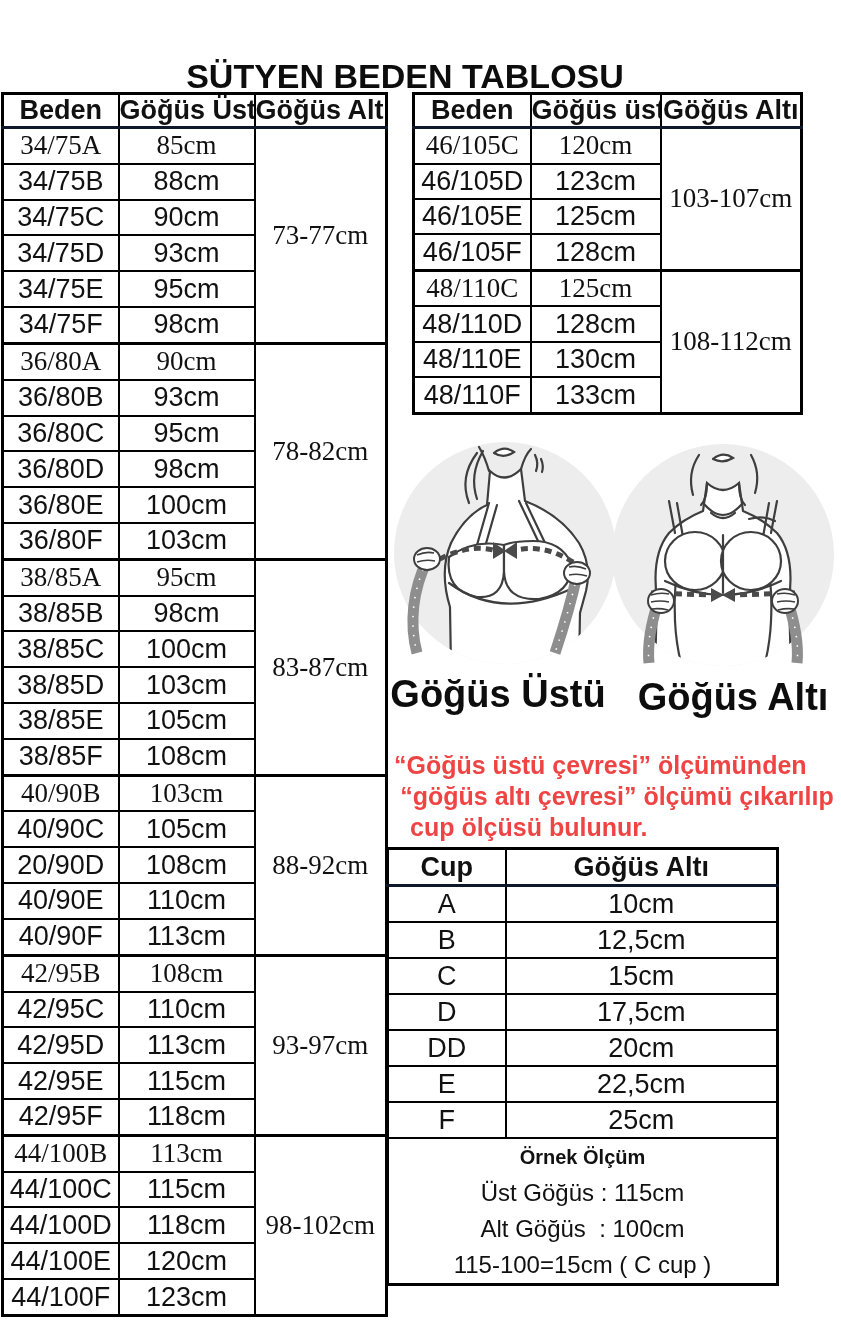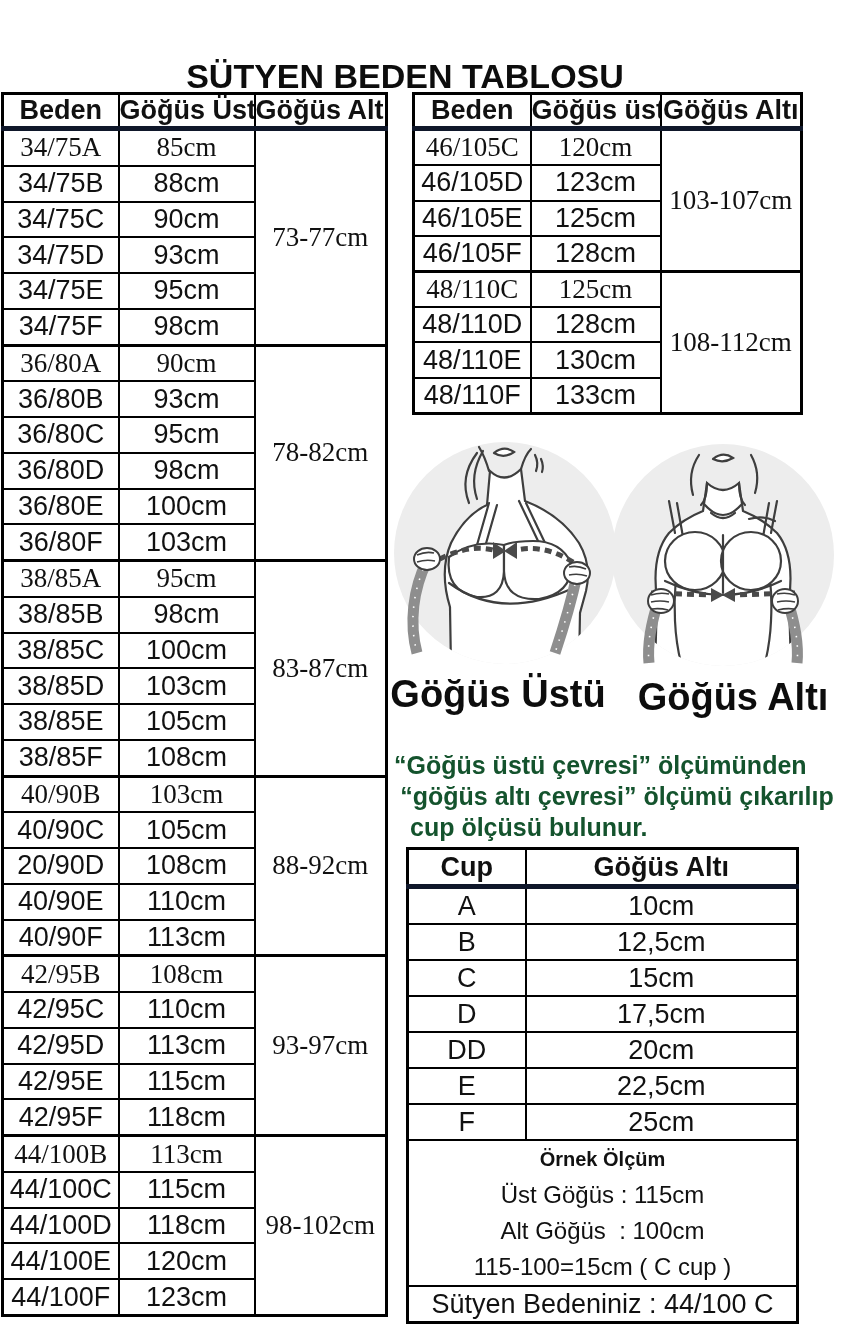--- a/index.html
+++ b/index.html
@@ -11,43 +11,43 @@
     position:absolute;left:0;top:28px;width:810px;text-align:center;
     font-size:34px;font-weight:bold;letter-spacing:0px;color:#0d0d0d;margin-top:29px;
   }
   table.sz{
     border-collapse:collapse;border:3px solid #000;table-layout:fixed;
   }
   table.sz th,table.sz td{
     border:2px solid #000;text-align:center;vertical-align:middle;
     font-size:27px;padding:0;overflow:hidden;white-space:nowrap;
   }
-  table.sz th{font-weight:bold;border-bottom:5px solid #0f172a;}
+  table.sz th{font-weight:bold;border-bottom:3px solid #0f172a;}
   tr.group-start td{border-top:3px solid #000;font-family:Liberation Serif, serif;}
   .left-table{position:absolute;left:1px;top:92px;width:384px;height:1225px;}
   .right-table{position:absolute;left:412px;top:92px;width:388px;height:323px;}
-  .cup-block{position:absolute;left:406px;top:847px;width:390px;}
+  .cup-block{position:absolute;left:386px;top:847px;width:390px;}
   .cup-block td{height:34px;}
   .cup-block th{height:34px;font-weight:normal;}
   td.example-cell{height:142px;border-top:3px solid #000;}
   td.result-cell{height:34px;border-top:3px solid #000;font-size:28px;}
   .ex-title{font-weight:bold;font-size:20px;line-height:36px;}
   .ex-line{font-size:24px;line-height:36px;white-space:pre-wrap;}
   .illus{position:absolute;width:224px;height:224px;}
   .illus-left{left:393px;top:441px;}
   .illus-right{left:611px;top:443px;}
   .illus-label{
     position:absolute;width:240px;text-align:center;font-size:38px;
     font-weight:bold;color:#0d0d0d;
   }
   .label-left{left:378px;top:673px;}
   .label-right{left:613px;top:676px;}
   .note{
     position:absolute;left:394px;top:750px;width:448px;
-    font-size:25px;line-height:31px;font-weight:bold;color:#14532d;
+    font-size:25px;line-height:31px;font-weight:bold;color:#ef4444;
   }
   .note .l2{margin-left:-2px;text-align:center;}
   .note .l3{margin-left:16px;}
 </style>
 </head>
 <body>
 
 <div class="canvas">
 
   <div class="page-title">SÜTYEN BEDEN TABLOSU</div>
@@ -405,19 +405,16 @@
           <td>25cm</td>
         </tr>
       <tr>
         <td colspan="2" class="example-cell">
           <div class="ex-title">Örnek Ölçüm</div>
           <div class="ex-line">Üst Göğüs : 115cm</div>
           <div class="ex-line">Alt Göğüs  : 100cm</div>
           <div class="ex-line">115-100=15cm ( C cup )</div>
         </td>
       </tr>
-      <tr>
-        <td colspan="2" class="result-cell">Sütyen Bedeniniz : 44/100 C</td>
-      </tr>
     </tbody>
   </table>
 
 </div>
 
 </body></html>

